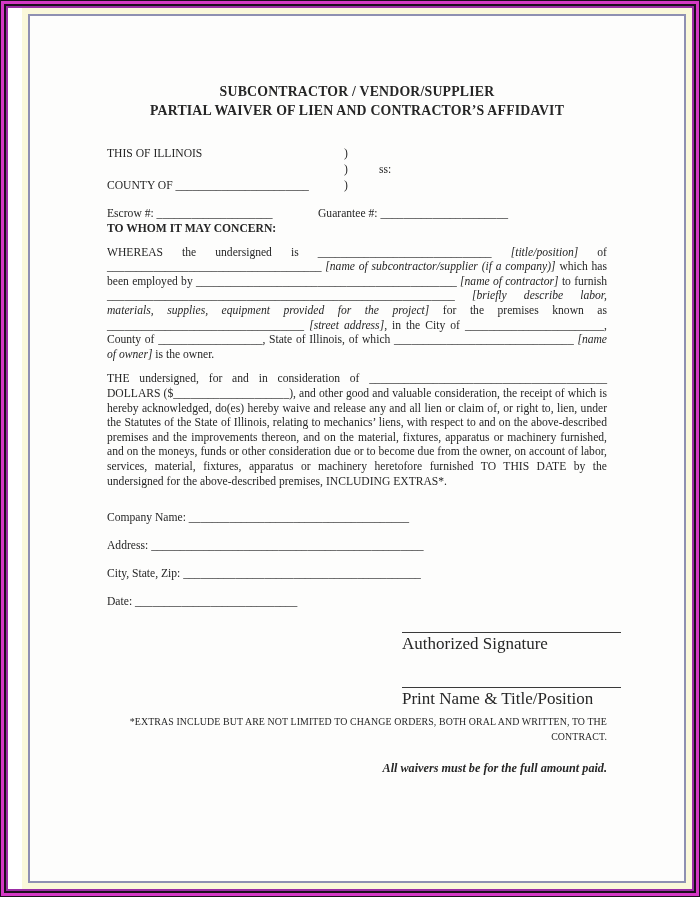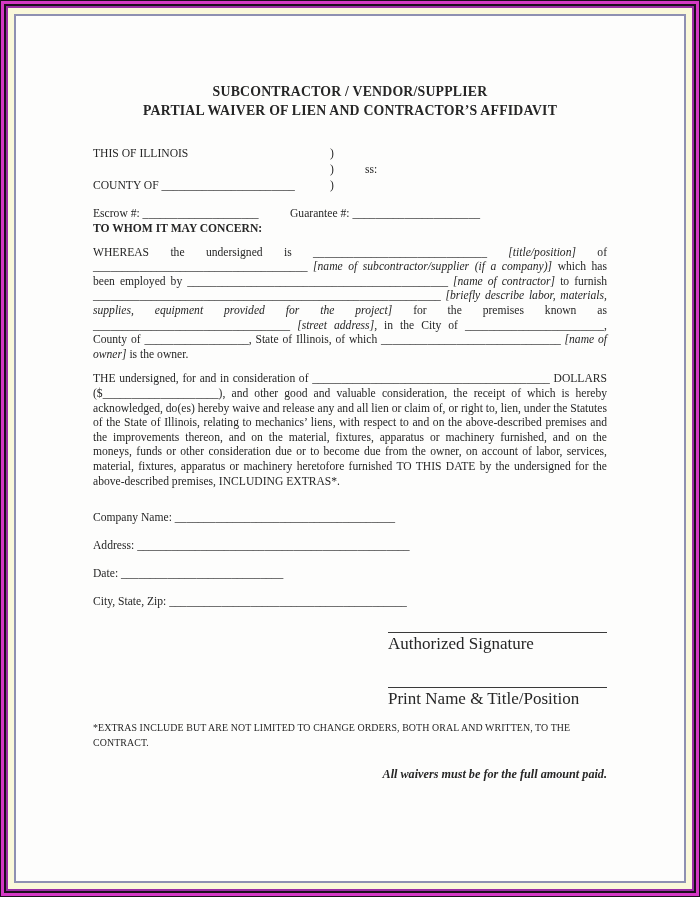--- a/index.html
+++ b/index.html
@@ -6,47 +6,47 @@
   *{box-sizing:border-box;}
   .page{
     width:700px;height:897px;
     font-family:"Liberation Serif","DejaVu Serif",serif;
     color:var(--c-text,#262626);
   }
   
   .frame0{width:100%;height:100%;border:1px solid var(--c-bdark,#1c0e1c);}
   .frame1{width:100%;height:100%;border:3px solid var(--c-bmag,#d438c4);}
   .frame2{width:100%;height:100%;border:2px solid var(--c-bdark,#1c0e1c);}
-  .frame3{width:100%;height:100%;border:2px solid var(--c-bmag2,#9b2da5);}
+  .frame3{width:100%;height:100%;border:2px solid var(--c-bmag2,#9b2da5);padding-left:14px;}
   .frame4{width:100%;height:100%;border:6px solid var(--c-bcream,#faf8da);}
   .frame5{width:100%;height:100%;border:2px solid var(--c-bslate,#8f90b2);background:var(--c-page,#fdfdfc);}
   .content{
     width:100%;height:100%;
     padding:66px 77px 0 77px;
     overflow:hidden;
     font-size:11.6px;line-height:14.6px;
   }
   .title{text-align:center;font-weight:bold;font-size:13.8px;line-height:19px;letter-spacing:.2px;}
   .jurat{margin-top:26px;position:relative;}
   .jurat-row{position:relative;height:16px;line-height:16px;}
   .jurat .paren{position:absolute;left:237px;top:0;}
   .jurat .ss{position:absolute;left:272px;top:0;}
   .escrow-row{margin-top:12px;position:relative;height:16px;line-height:16px;}
-  .escrow-row .guarantee{position:absolute;left:197px;top:0;}
+  .escrow-row .guarantee{position:absolute;left:211px;top:0;}
   .salutation{font-weight:bold;}
   .para{margin-top:9px;text-align:justify;}
   .para i{}
   .para.second{margin-top:10px;}
   .form-fields{margin-top:21px;}
   .field-row{height:16px;line-height:16px;margin-bottom:12px;}
   .sig-block{margin-left:295px;width:219px;margin-top:22px;}
   .sig-group + .sig-group{margin-top:36px;}
   .sig-line{border-bottom:1.4px solid #3a3a3a;height:1px;margin-bottom:3px;}
   .sig-label{line-height:15px;font-size:17px;}
-  .footnote{margin-top:15px;text-align:left;font-size:9.9px;letter-spacing:.1px;}
+  .footnote{margin-top:9px;text-align:right;font-size:9.9px;letter-spacing:.1px;}
   .tagline{margin-top:17px;text-align:right;font-weight:bold;font-style:italic;font-size:12.2px;}
   .blank{letter-spacing:0;}
 </style>
 </head>
 <body>
 
 <div class="page">
 <div class="frame0">
 <div class="frame1">
 <div class="frame2">
@@ -94,26 +94,26 @@
     <div class="form-fields">
       <div class="field-row">
         <span>Company Name:</span>
         <span class="blank">______________________________________</span>
       </div>
       <div class="field-row">
         <span>Address:</span>
         <span class="blank">_______________________________________________</span>
       </div>
       <div class="field-row">
+        <span>City, State, Zip:</span>
+        <span class="blank">_________________________________________</span>
+      </div>
+      <div class="field-row">
         <span>Date:</span>
         <span class="blank">____________________________</span>
-      </div>
-      <div class="field-row">
-        <span>City, State, Zip:</span>
-        <span class="blank">_________________________________________</span>
       </div>
     </div>
 
     <div class="sig-block">
       <div class="sig-group">
         <div class="sig-line"></div>
         <div class="sig-label">Authorized Signature</div>
       </div>
       <div class="sig-group">
         <div class="sig-line"></div>

